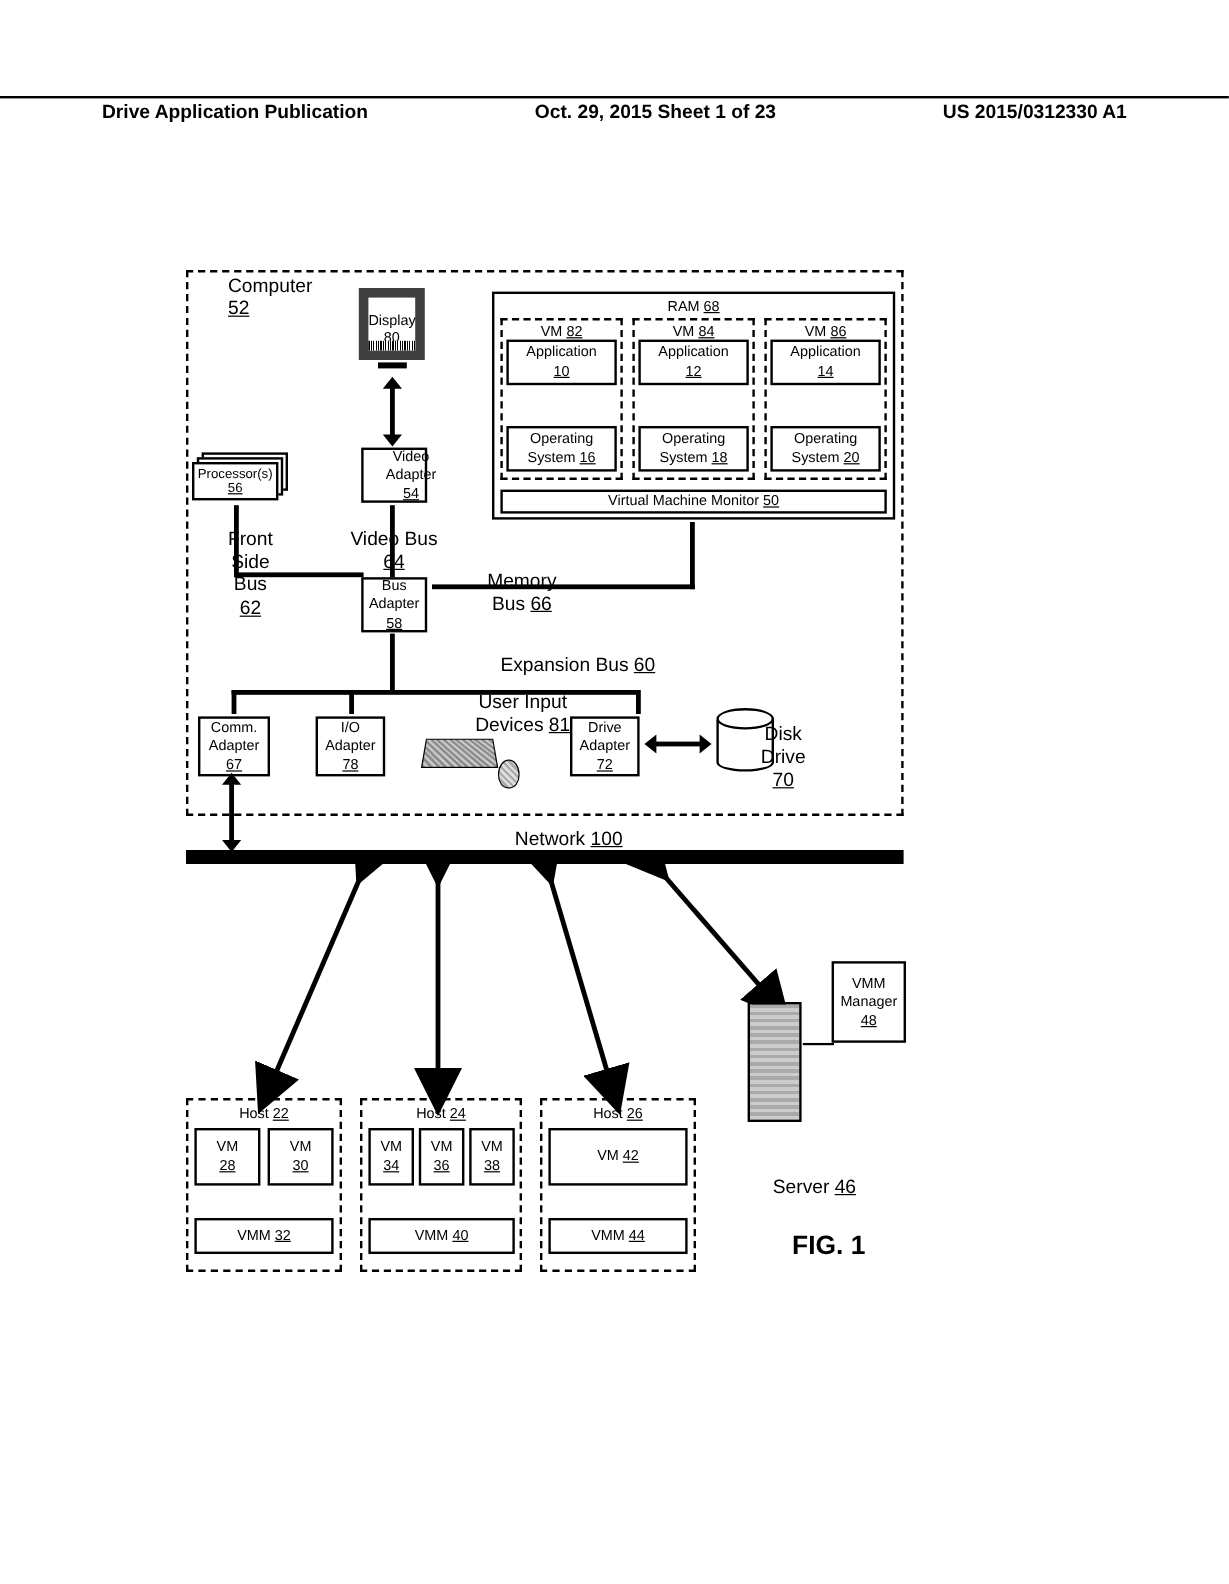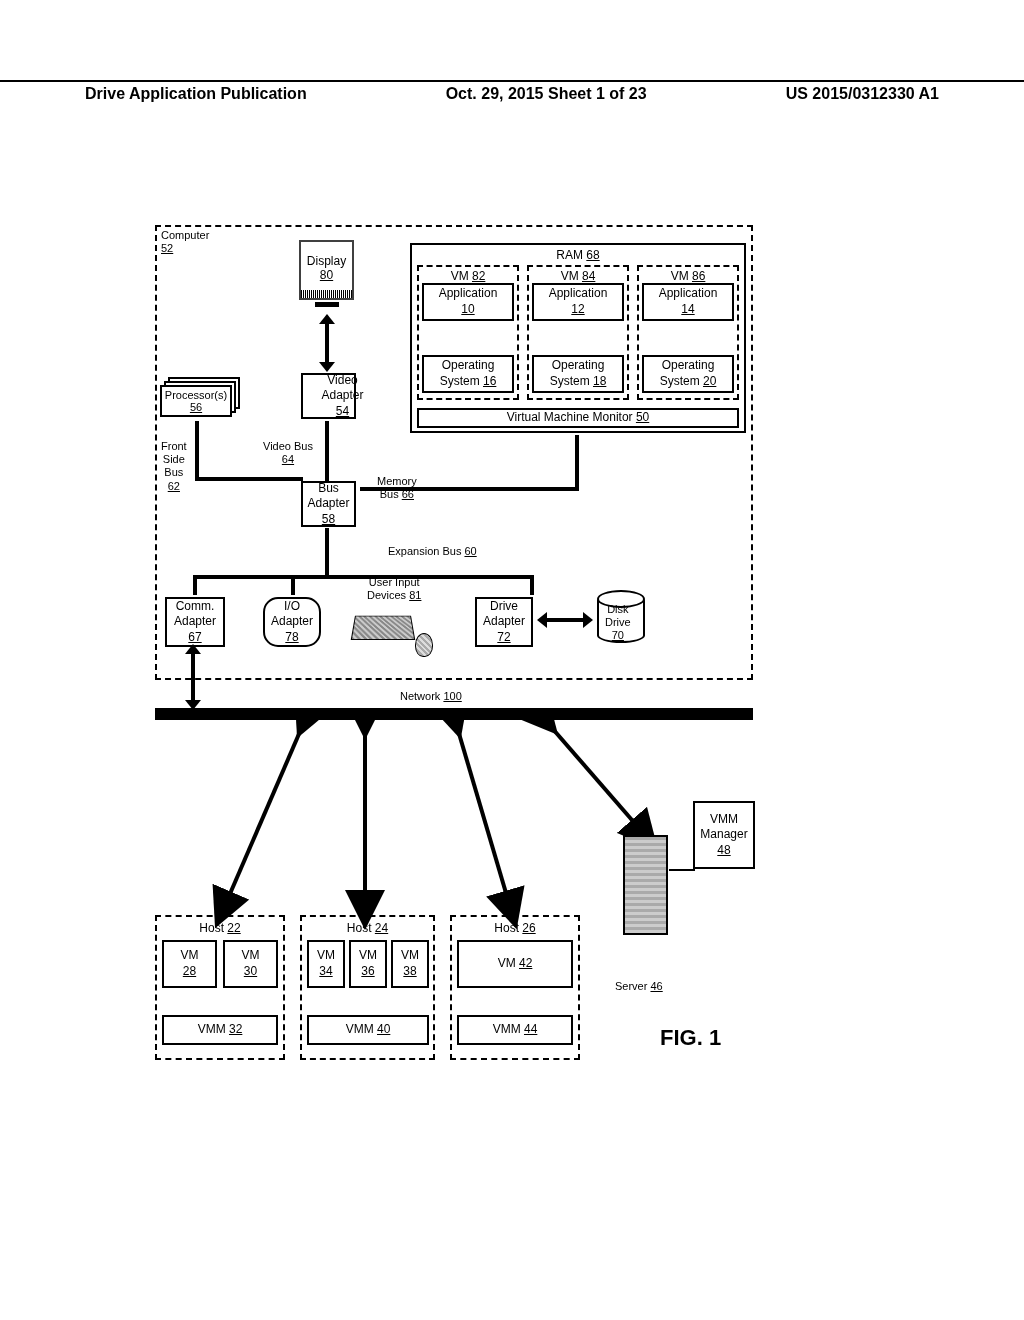--- a/index.html
+++ b/index.html
@@ -60,35 +60,36 @@
       flex-direction: column;
       justify-content: center;
       align-items: center;
       line-height: 1.3;
     }
     .ref-num {
       text-decoration: underline;
     }
     .text-label {
       position: absolute;
-      font-size: 11px;
+      font-size: 16px;
       text-align: center;
       line-height: 1.2;
+      margin-left: 29px;
     }
     .display-monitor {
       position: absolute;
       top: 15px;
       left: 144px;
       width: 55px;
       height: 92px;
     }
     .monitor-screen {
       width: 55px;
       height: 60px;
-      border: 2px solid #404040;
+      border: 8px solid #404040;
       background: white;
       position: relative;
     }
     .monitor-screen::after {
       content: "";
       position: absolute;
       bottom: 0;
       left: 0;
       right: 0;
       height: 8px;
@@ -332,21 +333,21 @@
   </div>
 
   <div class="thin-line" style="top:350px; left:38px; width:4px; height:20px;"></div>
   <div class="thin-line" style="top:350px; left:136px; width:4px; height:20px;"></div>
   <div class="thin-line" style="top:350px; left:375px; width:4px; height:20px;"></div>
 
   <div class="solid-box" style="top:372px; left:10px; width:60px; height:50px;">
     <span>Comm.<br>Adapter</span>
     <span class="ref-num">67</span>
   </div>
-  <div class="solid-box" style="top:372px; left:108px; width:58px; height:50px;border-radius:15px;">
+  <div class="solid-box" style="top:372px; left:108px; width:58px; height:50px;">
     <span>I/O<br>Adapter</span>
     <span class="ref-num">78</span>
   </div>
 
   <div class="text-label" style="top:351px; left:212px;">
     User Input<br>Devices <span class="ref-num">81</span>
   </div>
   <div class="keyboard" style="top:388px; left:198px;"></div>
   <div class="mouse" style="top:408px; left:260px;"></div>
 

